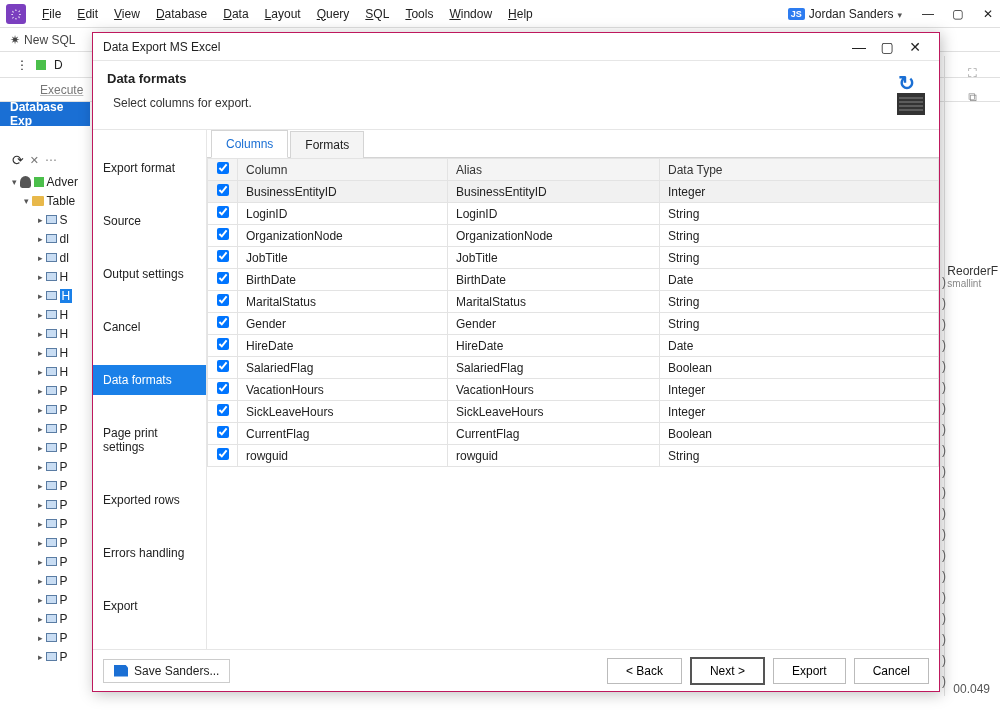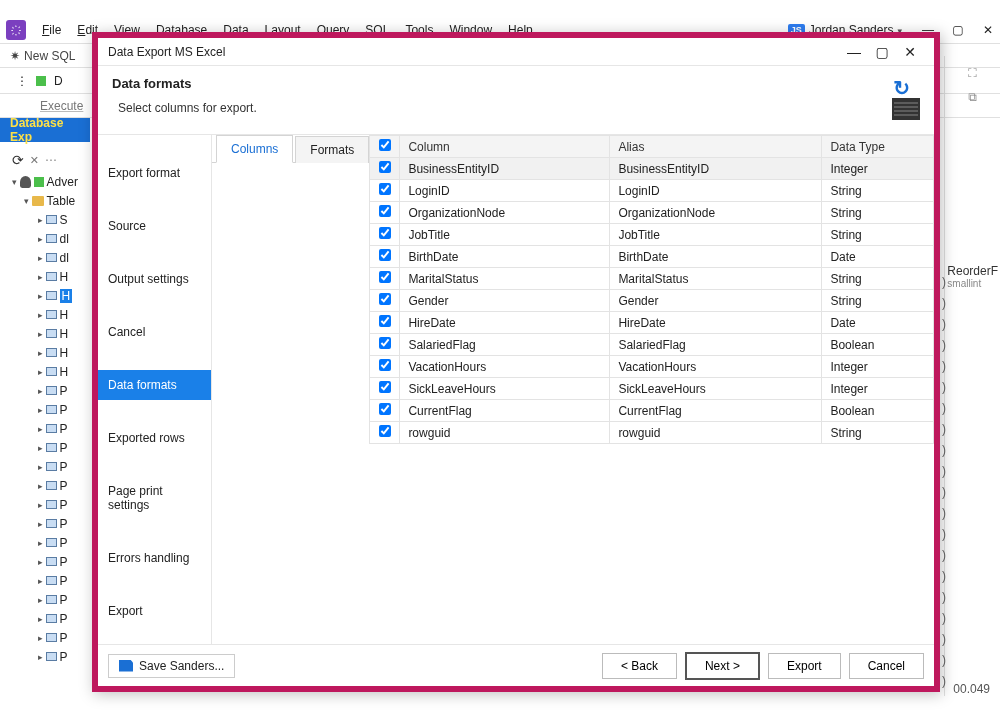--- a/index.html
+++ b/index.html
@@ -1,66 +1,66 @@
 <!DOCTYPE html>
 <html><head>
 <meta charset="utf-8">
 <style>
 * { box-sizing: border-box; margin: 0; padding: 0; font-family: "Segoe UI", Tahoma, sans-serif; font-size: 12px; }
 body { background: #fff; width: 1000px; height: 720px; overflow: hidden; color: #222; }
 
 
-.menubar { display: flex; align-items: center; height: 28px; padding: 0 6px; background: #fff; border-bottom: 1px solid #e0e0e0; margin-top: 16px; }
+.menubar { display: flex; align-items: center; height: 28px; padding: 0 6px; background: #fff; border-bottom: 1px solid #e0e0e0; }
 .app-icon { width: 20px; height: 20px; background: #7b3fbf; border-radius: 3px; margin-right: 8px; display: flex; align-items: center; justify-content: center; color: #fff; font-weight: bold; font-size: 11px; }
 .menu-item { padding: 0 8px; cursor: default; }
 .menubar .spacer { flex: 1; }
 .user-box { display: flex; align-items: center; gap: 4px; margin-right: 12px; }
 .user-badge { background: #2d7cf0; color: #fff; font-size: 9px; padding: 1px 3px; border-radius: 2px; font-weight: bold; }
 .win-controls { display: flex; gap: 18px; margin-left: 8px; }
 .win-btn { width: 12px; height: 12px; display: flex; align-items: center; justify-content: center; cursor: default; }
 
 
 .tabbar { height: 24px; display: flex; align-items: center; padding-left: 10px; border-bottom: 1px solid #e0e0e0; }
 .tab-newsql { display: flex; align-items: center; gap: 4px; color: #444; }
 .toolbar2 { height: 26px; display: flex; align-items: center; padding-left: 16px; gap: 8px; border-bottom: 1px solid #e0e0e0; }
 .toolbar3 { height: 24px; display: flex; align-items: center; padding-left: 40px; gap: 10px; color: #777; border-bottom: 1px solid #e0e0e0; }
-.exp-title { background: #1a6fd4; color: #fde047; height: 24px; display: flex; align-items: center; padding: 0 10px; font-weight: 600; width: 90px; }
+.exp-title { background: #1a6fd4; color: #ffffff; height: 24px; display: flex; align-items: center; padding: 0 10px; font-weight: 600; width: 90px; }
 
 
 .bg-tree { position: absolute; top: 150px; left: 10px; width: 90px; font-size: 12px; color: #222; }
 .bg-tree .node { display: flex; align-items: center; gap: 3px; height: 19px; white-space: nowrap; overflow: hidden; }
 .bg-tree .n1 { padding-left: 2px; }
 .bg-tree .n2 { padding-left: 14px; }
 .bg-tree .n3 { padding-left: 28px; }
 .tree-toolbar { position: absolute; top: 152px; left: 12px; display: flex; gap: 6px; align-items: center; }
 .arrow { font-size: 9px; color: #555; }
 .fold-ic { width: 12px; height: 10px; background: #e8b84a; border-radius: 1px; display:inline-block; }
 .tbl-ic { width: 11px; height: 9px; border: 1px solid #5a7ca3; background: linear-gradient(#c9ddf3,#c9ddf3); display:inline-block; }
 
 
-.modal { position: absolute; top: 32px; left: 92px; width: 848px; height: 660px; background: #fff; border: 6px solid #be185d; box-shadow: 2px 2px 14px rgba(0,0,0,0.25); display: flex; flex-direction: column; }
+.modal { position: absolute; top: 32px; left: 92px; width: 848px; height: 660px; background: #fff; border: 1px solid #be185d; box-shadow: 2px 2px 14px rgba(0,0,0,0.25); display: flex; flex-direction: column; }
 .modal-titlebar { height: 28px; display: flex; align-items: center; padding: 0 10px; border-bottom: 1px solid #e6e6e6; }
 .modal-titlebar .t { flex: 1; font-size: 12px; }
 .modal-titlebar .mb { width: 28px; text-align: center; cursor: default; font-size: 14px; }
 .modal-header { padding: 10px 14px 14px 14px; display: flex; align-items: flex-start; border-bottom: 1px solid #e6e6e6; }
 .modal-header .hh { flex: 1; }
 .modal-header .hh .big { font-weight: 600; font-size: 13px; margin-bottom: 10px; }
 .modal-header .hh .sub { font-size: 12px; color: #333; padding-left: 6px; }
 .header-icon { width: 44px; height: 44px; position: relative; }
 .header-icon .grid { position: absolute; right: 0; bottom: 0; width: 28px; height: 22px; background: #333; }
 .header-icon .grid::before { content:""; position:absolute; inset:2px; background: repeating-linear-gradient(#333 0 2px, #fff 2px 4px), repeating-linear-gradient(90deg,#333 0 2px,#fff 2px 6px); mix-blend-mode: normal; opacity:0.2;}
 .header-icon .arrowb { position:absolute; top:0; right:10px; color:#1a6fd4; font-size:20px; font-weight:bold; }
 
 .modal-body { flex: 1; display: flex; overflow: hidden; }
 .wizard-nav { width: 114px; border-right: 1px solid #e6e6e6; background: #fff; }
 .wizard-nav .step { padding: 8px 10px; cursor: default; margin-top: 23px; }
 .wizard-nav .step.active { background: #1a80e8; color: #fff; }
 .wizard-nav .step.finish { color: #888; font-style: italic; }
 
-.wizard-content { flex: 1; display: flex; flex-direction: row; }
+.wizard-content { flex: 1; display: flex; flex-direction: column; }
 .subtabs { display: flex; border-bottom: 1px solid #d4d4d4; padding-left: 4px; height: 28px; gap: 2px; align-items: flex-end; }
 .subtab { padding: 6px 14px; border: 1px solid #d4d4d4; border-bottom: none; background: #f4f4f4; cursor: default; position: relative; top: 1px; }
 .subtab.active { background: #fff; color: #1a6fd4; border-bottom: 1px solid #fff; }
 
 .table-wrap { flex: 1; overflow: auto; }
 table { border-collapse: collapse; width: 100%; }
 th, td { text-align: left; padding: 3px 8px; border: 1px solid #e3e3e3; font-size: 12px; height: 21px; }
 th { background: #f4f4f4; font-weight: normal; color: #333; }
 .chk-col { width: 30px; text-align: center; }
 .col-col { width: 210px; }
@@ -299,22 +299,22 @@
       <div class="grid"></div>
     </div>
   </div>
   <div class="modal-body">
     <div class="wizard-nav" id="wizard-nav">
         <div class="step">Export format</div>
         <div class="step">Source</div>
         <div class="step">Output settings</div>
         <div class="step">Cancel</div>
         <div class="step active">Data formats</div>
+        <div class="step">Page print settings</div>
         <div class="step">Exported rows</div>
-        <div class="step">Page print settings</div>
         <div class="step">Errors handling</div>
         <div class="step">Export</div>
         <div class="step finish">Finish</div>
       </div>
     <div class="wizard-content">
       <div class="subtabs" id="subtabs">
           <div class="subtab active">Columns</div>
           <div class="subtab">Formats</div>
         </div>
       <div class="table-wrap">

